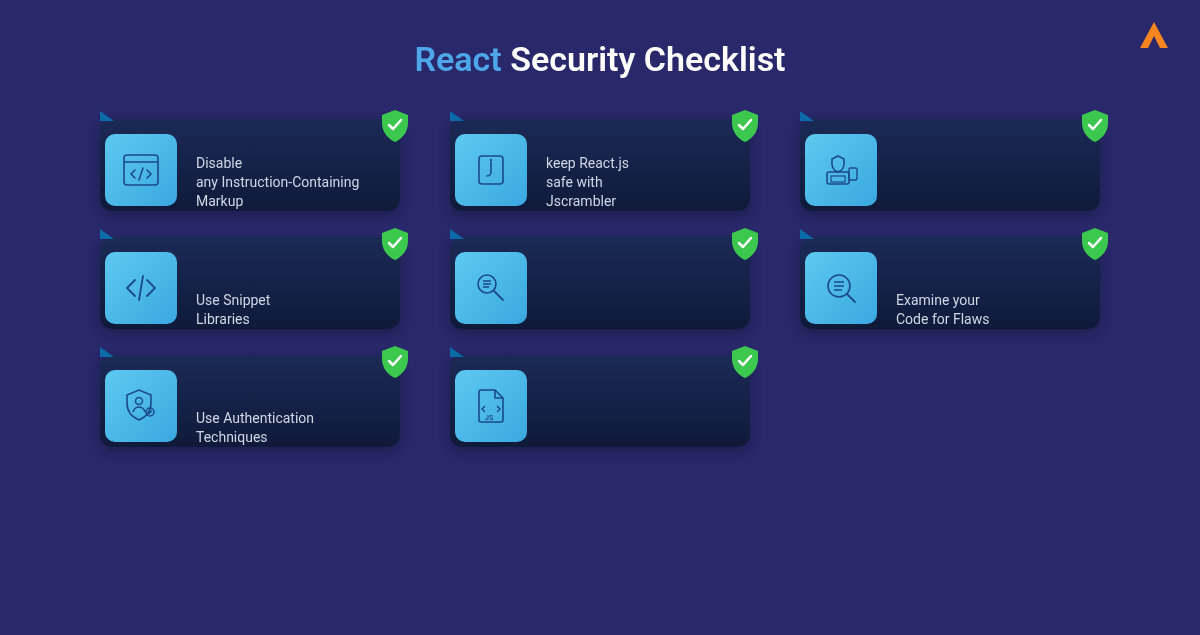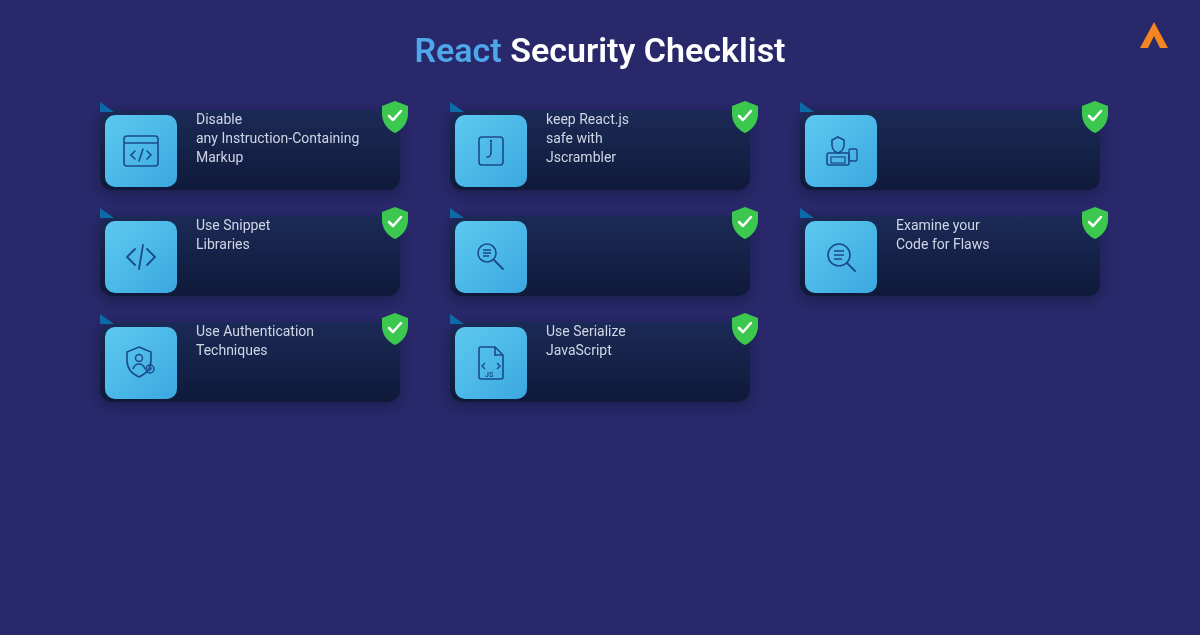--- a/index.html
+++ b/index.html
@@ -11,38 +11,38 @@
   position: relative;
   overflow: hidden;
 }
 .logo {
   position: absolute;
   top: 18px;
   right: 28px;
 }
 .title {
   text-align: center;
-  padding-top: 30px;
+  padding-top: 39px;
   font-size: 34px;
   font-weight: 600;
   color: #ffffff;
 }
 .title .accent { color: #4da7ea; }
 .grid {
   display: grid;
   grid-template-columns: repeat(3, 300px);
   gap: 26px 50px;
   justify-content: center;
   padding: 40px 0 0 0;
 }
 .card {
   display: flex;
-  align-items: flex-start;
+  align-items: flex-end;
   position: relative;
-  height: 80px;
+  height: 92px;
   background: linear-gradient(to bottom, #1b2a56 0%, #0f1a3a 100%);
   border-radius: 12px;
   box-shadow: 0 4px 12px rgba(0,0,0,.25);
 }
 .card-fold {
   position: absolute;
   left: 0;
   top: -8px;
   width: 0;
   height: 0;
@@ -191,21 +191,20 @@
         </svg>
       </div>
     </div>
     <div class="card">
       <div class="card-fold"></div>
       <div class="icon-box">
         <svg viewBox="0 0 40 40">
           <use href="#i-jsfile"></use>
         </svg>
       </div>
-      <div class="card-text">Use Serialize<br>JavaScript</div>
       <div class="badge">
         <svg viewBox="0 0 30 34">
           <use href="#i-shield-check"></use>
         </svg>
       </div>
     </div>
   </div>
 
 <svg width="0" height="0" style="position:absolute">
   <defs>

